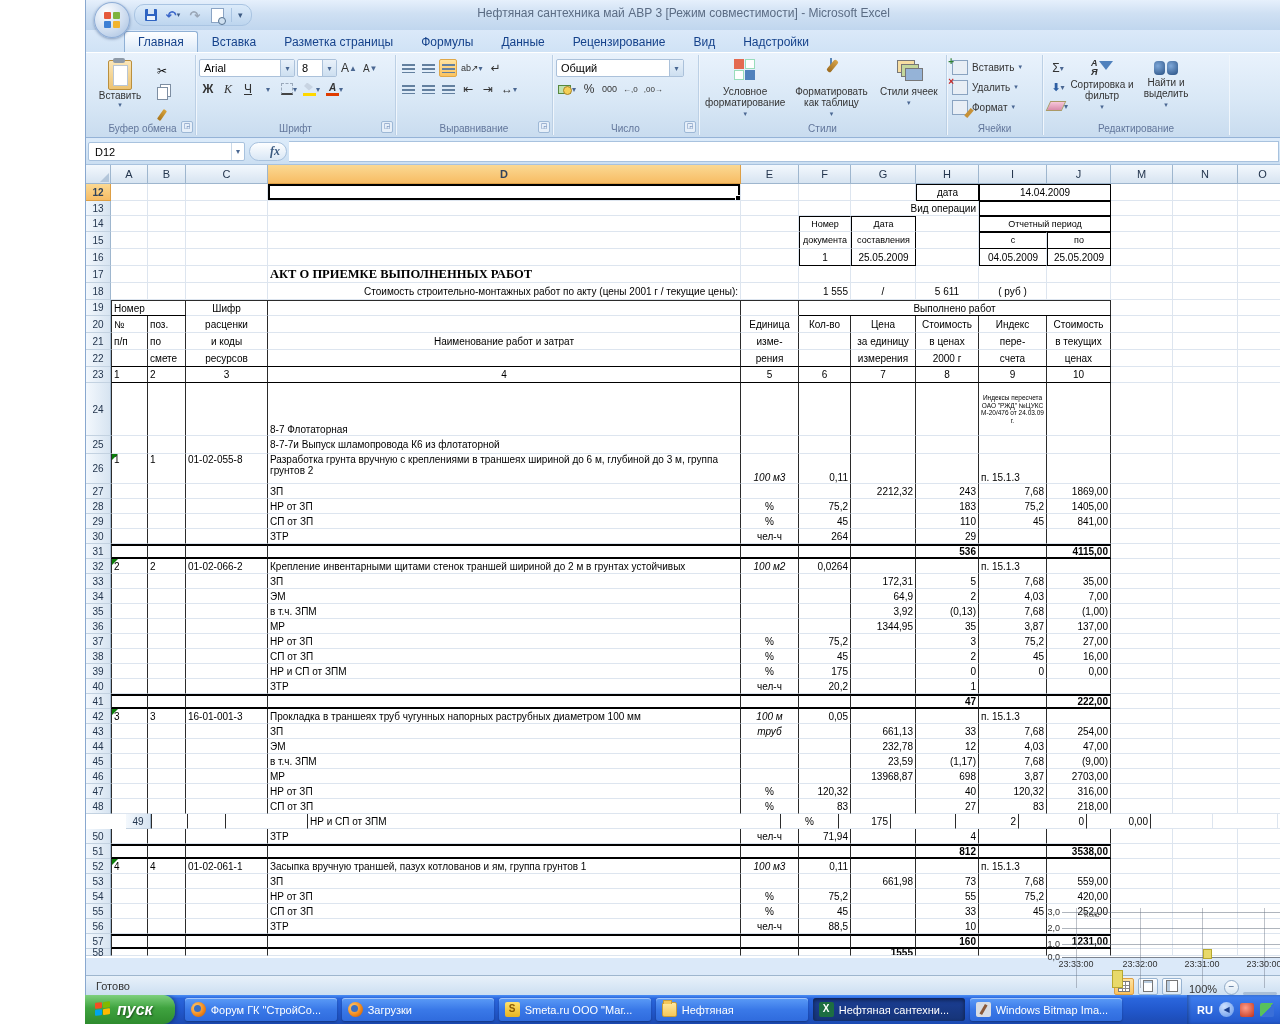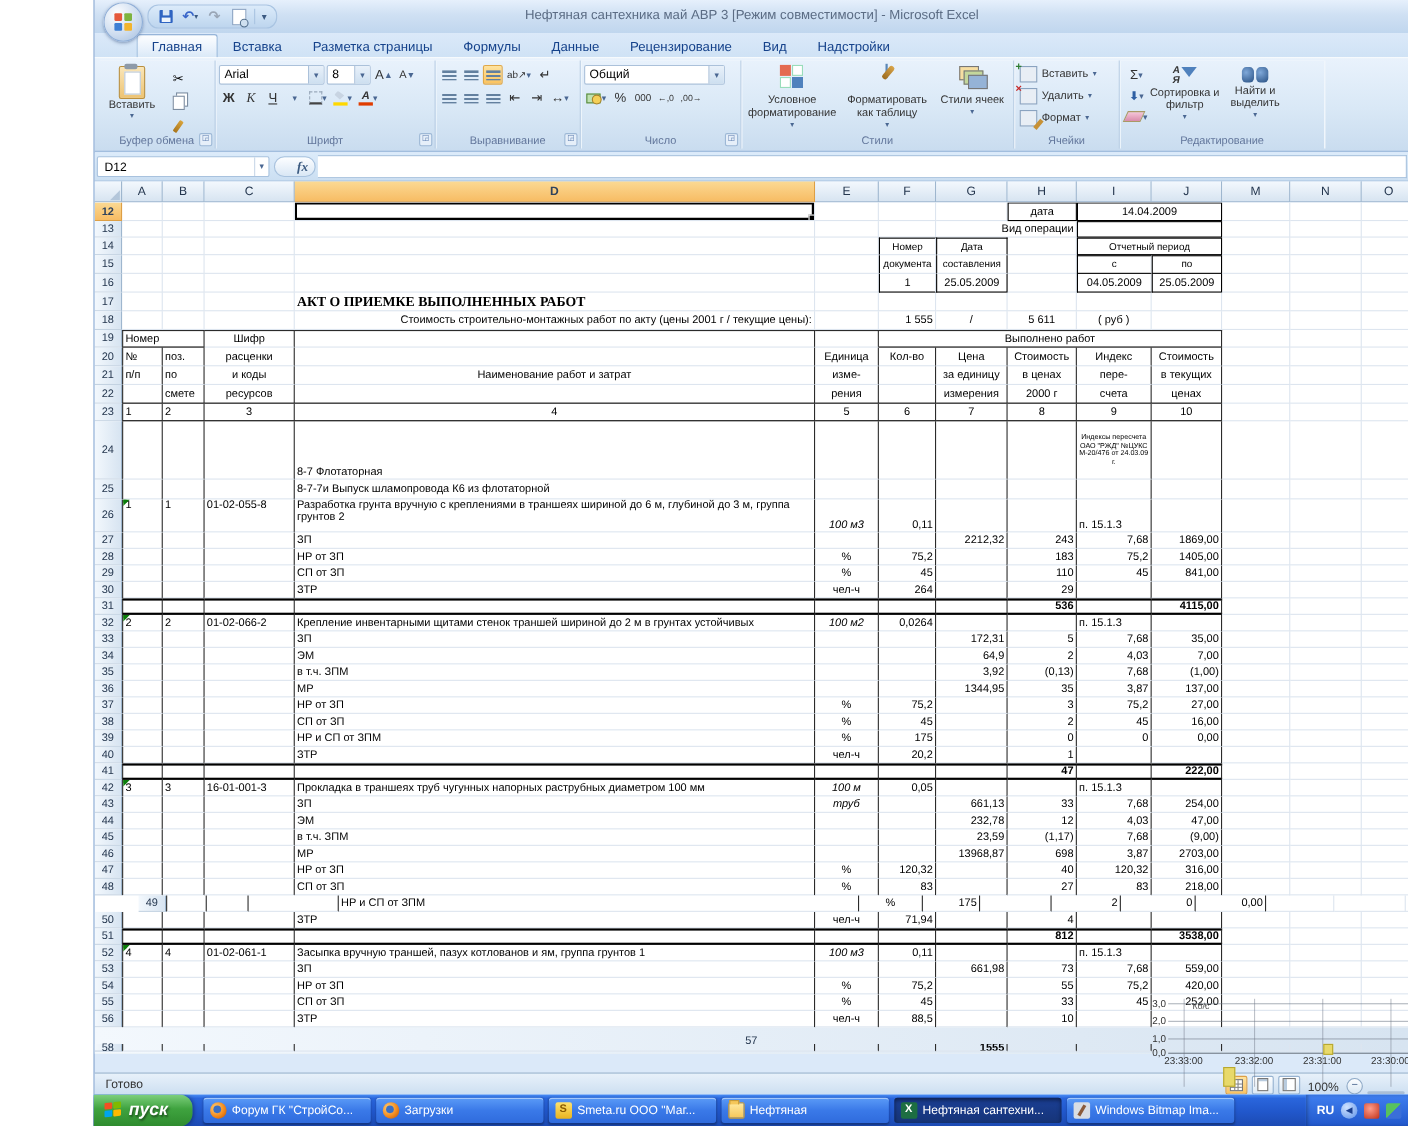--- a/index.html
+++ b/index.html
@@ -277,21 +277,21 @@
             </div>
           <div class="fbtn">
               <i class="fcolic">А</i>
               <small>▾</small>
             </div>
         </div>
         <div class="rg-label">Шрифт</div>
         <div class="dlauncher">◲</div>
       </div>
 
-      <div class="rgroup" style="width:132px">
+      <div class="rgroup" style="width:157px">
         <div class="frow" style="margin-top:2px">
           <div class="fbtn">
               <i class="alic"></i>
             </div>
           <div class="fbtn">
               <i class="alic"></i>
             </div>
           <div class="fbtn hl">
               <i class="alic"></i>
             </div>
@@ -1620,21 +1620,21 @@
           <div class="cell tv" style="width: 65px; flex-basis: 65px;"></div>
           <div class="cell tv a-r" style="width: 63px; flex-basis: 63px;">
             <span>10</span>
           </div>
           <div class="cell tv" style="width: 68px; flex-basis: 68px;"></div>
           <div class="cell tv" style="width: 64px; flex-basis: 64px;"></div>
           <div class="cell" style="width: 62px; flex-basis: 62px;"></div>
           <div class="cell" style="width: 65px; flex-basis: 65px;"></div>
           <div class="cell" style="width: 50px; flex-basis: 50px;"></div>
         </div>
-        <div class="grow" style="height: 15px; flex-direction: column;">
+        <div class="grow" style="height: 15px;">
           <div class="rh" style="height: 15px;">57</div>
           <div class="cell tv tvl tkt tkb" style="width: 37px; flex-basis: 37px;"></div>
           <div class="cell tv tkt tkb" style="width: 38px; flex-basis: 38px;"></div>
           <div class="cell tv tkt tkb" style="width: 82px; flex-basis: 82px;"></div>
           <div class="cell tv tkt tkb" style="width: 473px; flex-basis: 473px;"></div>
           <div class="cell tv tkt tkb" style="width: 58px; flex-basis: 58px;"></div>
           <div class="cell tv tkt tkb" style="width: 52px; flex-basis: 52px;"></div>
           <div class="cell tv tkt tkb" style="width: 65px; flex-basis: 65px;"></div>
           <div class="cell tv tkt tkb a-r bld" style="width: 63px; flex-basis: 63px;">
             <span>160</span>

